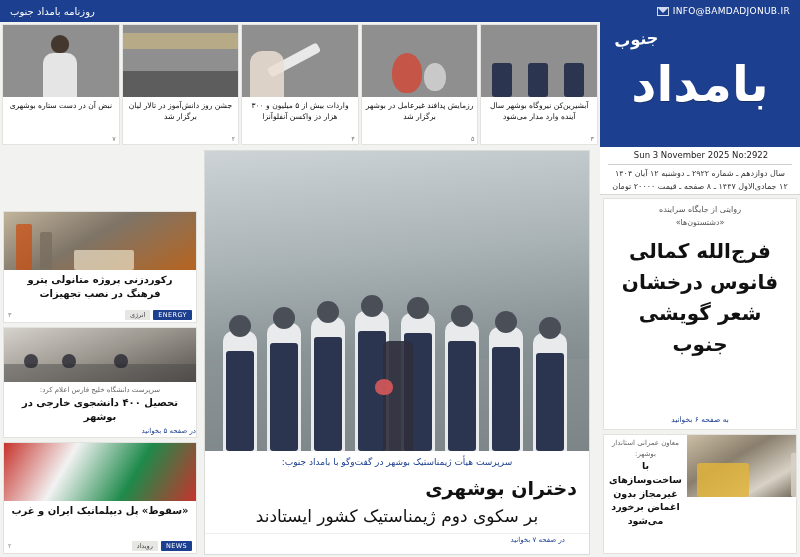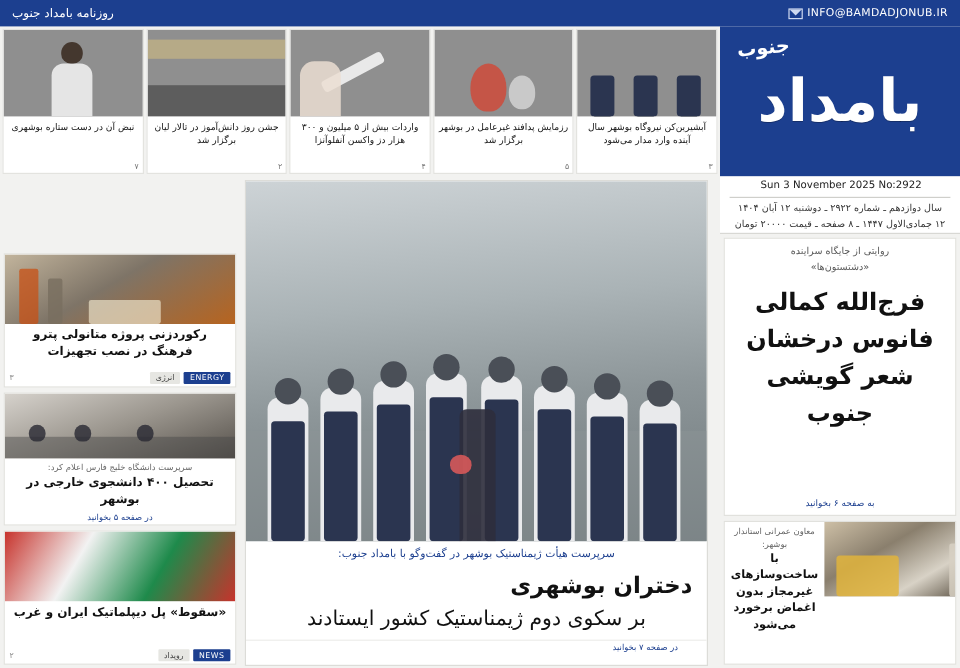--- a/index.html
+++ b/index.html
@@ -251,21 +251,20 @@
     color: #444;
   }
   .pgnum {
     margin-right: auto;
     font-size: 6.5px;
     color: #888;
   }
   .refline {
     font-size: 7px;
     color: #1c3f8f;
-    text-align: center;
     padding-bottom: 2px;
   }
 
   
   .center {
     position: absolute;
     top: 150px;
     left: 204px;
     width: 386px;
     bottom: 2px;

